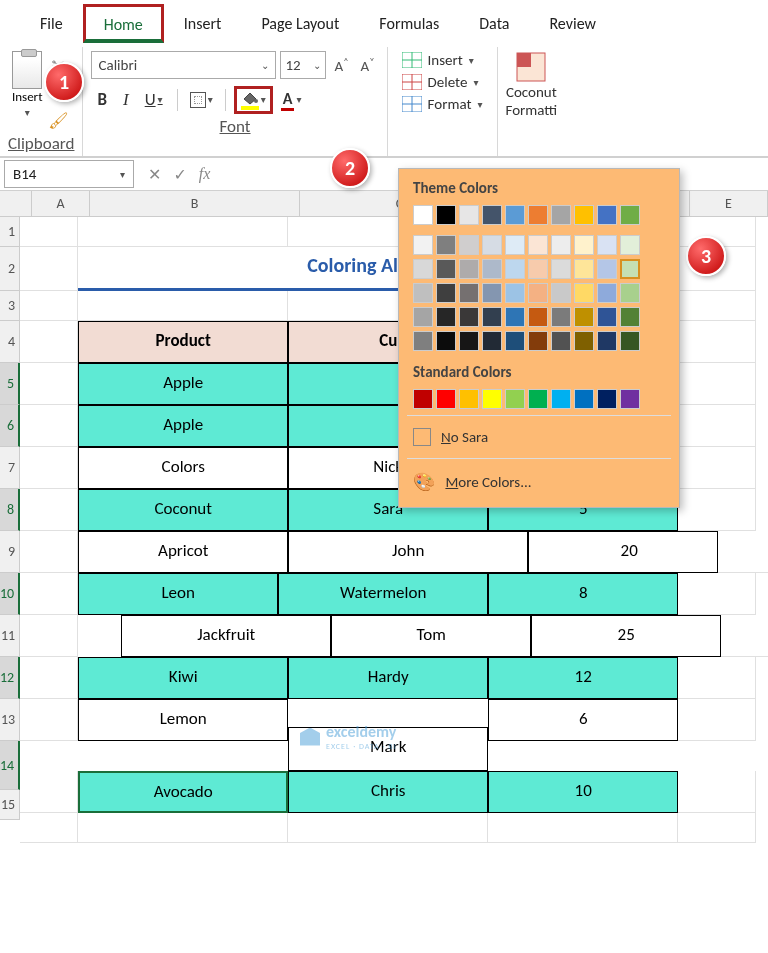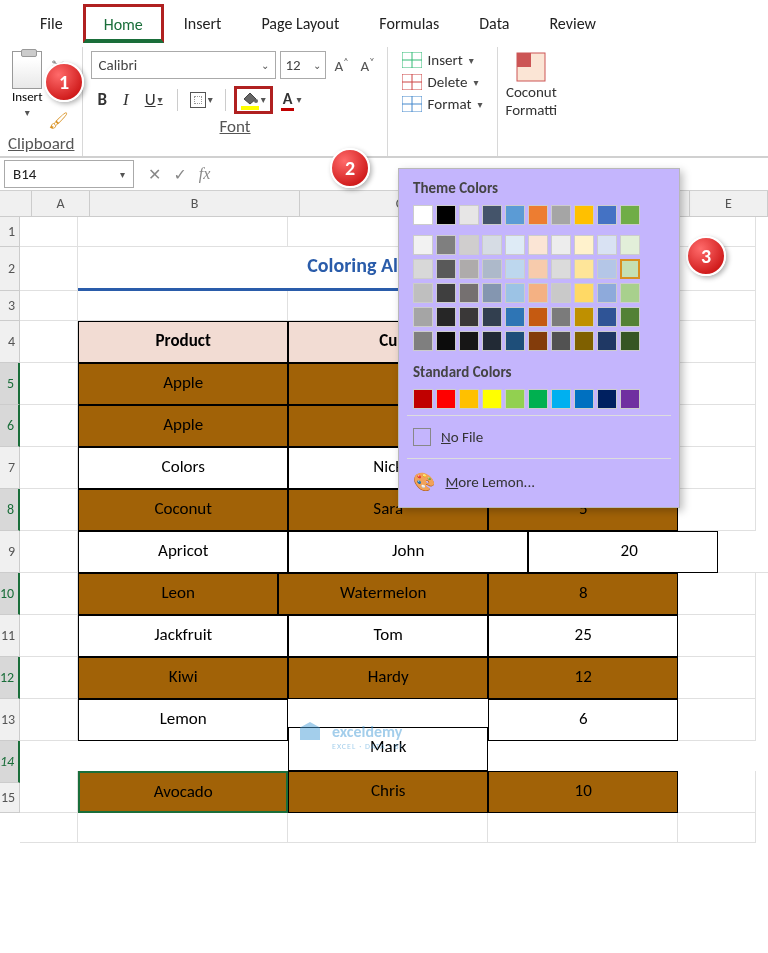--- a/index.html
+++ b/index.html
@@ -54,21 +54,21 @@
 .cells-group-inner { display: flex; flex-direction: column; gap: 4px; padding: 0 6px; }
 .cell-btn { display: flex; align-items: center; gap: 6px; font-size: 15px; color: #333; }
 
 
 .cond-group { padding: 4px 8px; display: flex; flex-direction: column; align-items: center; }
 
 
 .callout { position: absolute; width: 40px; height: 40px; border-radius: 50%; background: radial-gradient(circle at 35% 30%, #ff6b6b, #c00000); border: 2px solid #fff; color: #fff; font-weight: bold; display: flex; align-items: center; justify-content: center; font-size: 20px; box-shadow: 2px 2px 5px rgba(0,0,0,.3); z-index: 50; }
 
 
-.color-panel { position: absolute; top: 168px; left: 398px; width: 282px; background: #c4b5fd; border: 1px solid #b8b8b8; box-shadow: 3px 3px 8px rgba(0,0,0,.25); z-index: 100; padding-bottom: 6px; }
+.color-panel { position: absolute; top: 168px; left: 398px; width: 282px; background: #fdba74; border: 1px solid #b8b8b8; box-shadow: 3px 3px 8px rgba(0,0,0,.25); z-index: 100; padding-bottom: 6px; }
 .color-panel h4 { font-size: 15px; font-weight: bold; color: #444; padding: 10px 14px 6px; }
 .theme-row, .std-row { display: flex; gap: 3px; padding: 2px 14px; }
 .swatch { width: 20px; height: 20px; border: 1px solid #ccc; cursor: pointer; }
 .swatch.sel { border: 2px solid #d89020; }
 .menu-item { display: flex; align-items: center; gap: 10px; padding: 8px 14px; font-size: 15px; color: #333; }
 .menu-item u { text-decoration: underline; }
 .menu-divider { height: 1px; background: #ddd; margin: 4px 8px; }
 
 
 .formula-bar { display: flex; align-items: center; border-top: 1px solid #d0d0d0; border-bottom: 1px solid #d0d0d0; height: 34px; }
@@ -88,25 +88,25 @@
 .grid { position: relative; }
 .grid-row { display: flex; }
 .cell { border-right: 1px solid #e0e0e0; border-bottom: 1px solid #e0e0e0; }
 
 
 .title-cell { background: #fff; text-align: center; font-size: 20px; font-weight: bold; color: #2a5caa; border-bottom: 3px solid #2a5caa; padding: 6px 0; }
 
 
 .tbl-header { background: #f2dcd3; font-weight: bold; text-align: center; font-size: 17px; border: 1px solid #000; padding: 8px 0; }
 .tbl-cell { border: 1px solid #000; text-align: center; font-size: 17px; padding: 8px 0; }
-.grey { background: #a16207; }
+.grey { background: #5eead4; }
 .sel-cell { border: 2px solid #1a6e3a; }
 
 
-.watermark { position: absolute; bottom: 92px; left: 300px; display: flex; align-items: flex-start; gap: 12px; color: #4a9ed8; opacity: 0.5; z-index: 200; font-size: 14px; }
+.watermark { position: absolute; bottom: 92px; left: 300px; display: flex; align-items: center; gap: 6px; color: #4a9ed8; opacity: 0.5; z-index: 200; font-size: 14px; }
 .watermark .logo { width: 20px; height: 18px; background: #4a9ed8; clip-path: polygon(50% 0, 100% 30%, 100% 100%, 0 100%, 0 30%); }
 </style>
 </head>
 <body>
 
 <div class="ribbon-tabs">
   <div class="ribbon-tab">File</div>
   <div class="ribbon-tab active">Home</div>
   <div class="ribbon-tab">Insert</div>
   <div class="ribbon-tab">Page Layout</div>
@@ -253,21 +253,21 @@
       <div class="row-h" style="height: 42px;">4</div>
       <div class="row-h sel" style="height: 42px;">5</div>
       <div class="row-h sel" style="height: 42px;">6</div>
       <div class="row-h" style="height: 42px;">7</div>
       <div class="row-h sel" style="height: 42px;">8</div>
       <div class="row-h" style="height: 42px;">9</div>
       <div class="row-h sel" style="height: 42px;">10</div>
       <div class="row-h" style="height: 42px;">11</div>
       <div class="row-h sel" style="height: 42px;">12</div>
       <div class="row-h" style="height: 42px;">13</div>
-      <div class="row-h sel" style="height: 42px; font-style: italic;">14</div>
+      <div class="row-h sel" style="height: 49px;">14</div>
       <div class="row-h" style="height: 30px;">15</div>
     </div>
   <div class="grid" id="grid">
       <div class="grid-row">
         <div class="cell" style="width: 58px; height: 30px;"></div>
         <div class="cell" style="width: 210px; height: 30px;"></div>
         <div class="cell" style="width: 200px; height: 30px;"></div>
         <div class="cell" style="width: 190px; height: 30px;"></div>
         <div class="cell" style="width: 78px; height: 30px;"></div>
       </div>
@@ -327,21 +327,21 @@
       </div>
       <div class="grid-row">
         <div class="cell" style="width: 58px; height: 42px;"></div>
         <div class="tbl-cell grey" style="width: 200px; height: 42px;">Leon</div>
         <div class="tbl-cell grey" style="width: 210px; height: 42px;">Watermelon</div>
         <div class="tbl-cell grey" style="width: 190px; height: 42px;">8</div>
         <div class="cell" style="width: 78px; height: 42px;"></div>
       </div>
       <div class="grid-row">
         <div class="cell" style="width: 58px; height: 42px;"></div>
-        <div class="tbl-cell" style="width: 210px; height: 42px;">Jackfruit</div>
+        <div class="tbl-cell" style="width: 210px; height: 42px; margin-left: 43px;">Jackfruit</div>
         <div class="tbl-cell" style="width: 200px; height: 42px;">Tom</div>
         <div class="tbl-cell" style="width: 190px; height: 42px;">25</div>
         <div class="cell" style="width: 78px; height: 42px;"></div>
       </div>
       <div class="grid-row">
         <div class="cell" style="width: 58px; height: 42px;"></div>
         <div class="tbl-cell grey" style="width: 210px; height: 42px;">Kiwi</div>
         <div class="tbl-cell grey" style="width: 200px; height: 42px;">Hardy</div>
         <div class="tbl-cell grey" style="width: 190px; height: 42px;">12</div>
         <div class="cell" style="width: 78px; height: 42px;"></div>
@@ -456,26 +456,26 @@
       <div class="swatch" style="background: rgb(146, 208, 80);"></div>
       <div class="swatch" style="background: rgb(0, 176, 80);"></div>
       <div class="swatch" style="background: rgb(0, 176, 240);"></div>
       <div class="swatch" style="background: rgb(0, 112, 192);"></div>
       <div class="swatch" style="background: rgb(0, 32, 96);"></div>
       <div class="swatch" style="background: rgb(112, 48, 160);"></div>
     </div>
   <div class="menu-divider"></div>
   <div class="menu-item">
     <div style="width:18px;height:18px;border:1px solid #888"></div>
-    <span><u>N</u><span>o File</span></span>
+    <span><u>N</u><span>o Sara</span></span>
   </div>
   <div class="menu-divider"></div>
   <div class="menu-item">
     <span style="font-size:18px">🎨</span>
-    <span><u>M</u><span>ore Lemon...</span></span>
+    <span><u>M</u><span>ore Colors...</span></span>
   </div>
 </div>
 
 <div class="watermark">
   <div class="logo"></div>
   <div>
     <div style="font-weight:bold;font-size:16px">exceldemy</div>
     <div style="font-size:8px;letter-spacing:1px">EXCEL · DATA · BI</div>
   </div>
 </div>

